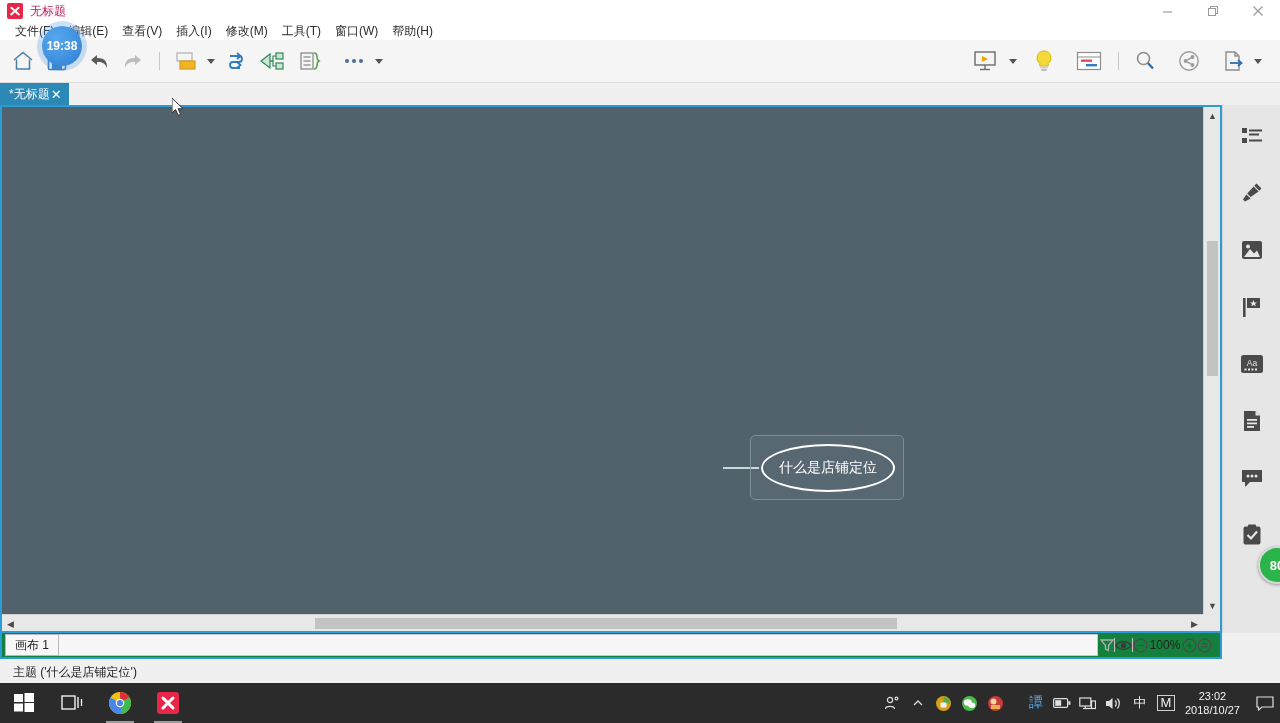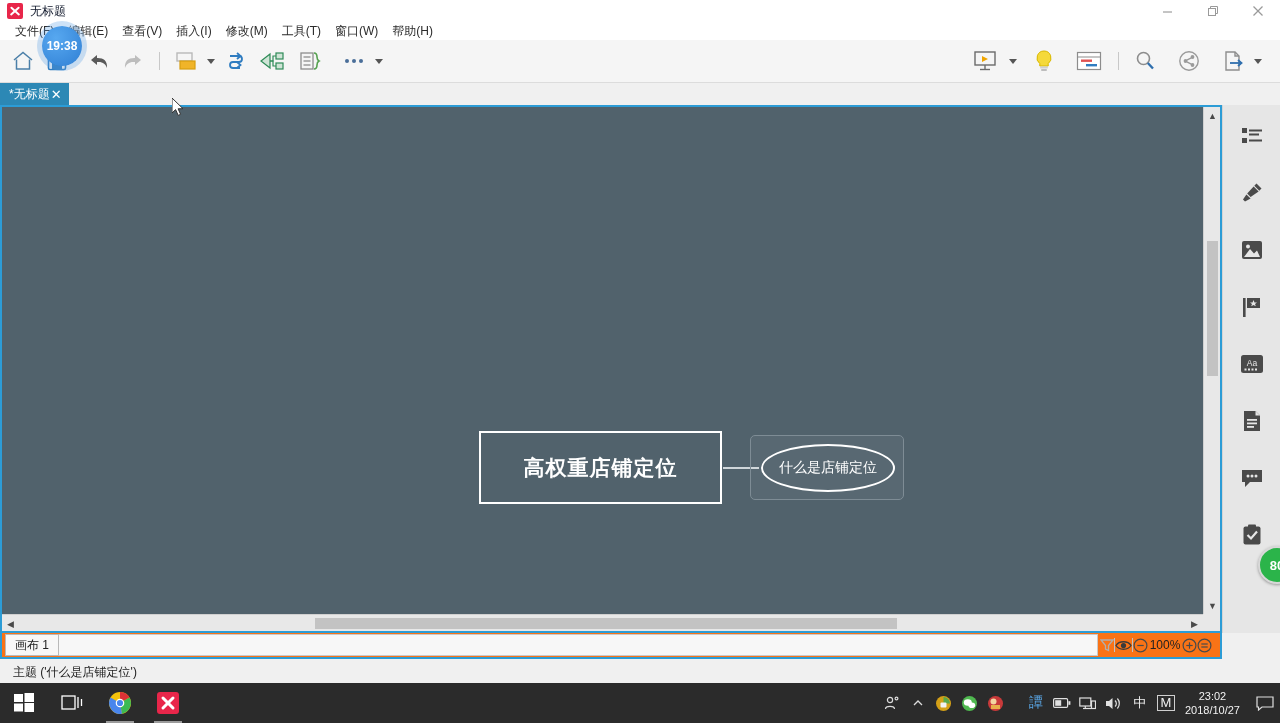--- a/index.html
+++ b/index.html
@@ -18,21 +18,21 @@
   .tb-appicon {
     width: 16px; height: 16px; margin-left: 7px; margin-right: 7px;
     background: #e8264a; border-radius: 2px; position: relative;
   }
   .tb-appicon::before, .tb-appicon::after {
     content: ""; position: absolute; left: 2px; top: 7px; width: 12px; height: 2.4px;
     background: #fff; border-radius: 1px;
   }
   .tb-appicon::before { transform: rotate(42deg); }
   .tb-appicon::after  { transform: rotate(-42deg); }
-  .tb-title { font-size: 12px; color: #0f172a; }
+  .tb-title { font-size: 12px; color: #be185d; }
   .tb-btns { margin-left: auto; display: flex; height: 22px; }
   .tb-btn {
     width: 45px; height: 22px; display: flex; align-items: center; justify-content: center;
     color: #888; font-size: 13px; line-height: 1;
   }
   .tb-btn svg { display: block; }
 
   
   .menubar {
     position: absolute; left: 0; top: 22px; width: 1280px; height: 18px;
@@ -137,21 +137,21 @@
     position: absolute; left: 1258px; top: 546px; width: 38px; height: 38px;
     border-radius: 50%; background: #2bb44a; border: 2px solid #d8d8d8;
     color: #fff; font-size: 13px; font-weight: bold;
     display: flex; align-items: center; justify-content: center;
     box-shadow: 0 1px 3px rgba(0,0,0,.35);
   }
 
   
   .sheetbar {
     position: absolute; left: 0; top: 633px; width: 1222px; height: 26px;
-    background: #f97316; border: 2px solid #2c9cd6; border-top: none;
+    background: #15803d; border: 2px solid #2c9cd6; border-top: none;
     display: flex; align-items: center;
   }
   .sheet-tab {
     height: 22px; margin-left: 3px; padding: 0 9px; background: #f7f7f7;
     border: 1px solid #b9b9b9; font-size: 12px; color: #222;
     display: flex; align-items: center;
   }
   .sheet-rest { flex: 1 1 auto; height: 22px; background: #f7f7f7; border: 1px solid #c9c9c9; border-left: none; margin-right: 2px; }
   .zoomgrp { display: flex; align-items: center; padding-right: 8px; color: #555; }
   .zoomgrp svg { display: block; }
@@ -399,23 +399,20 @@
 <div class="tabstrip">
   <div class="tab">
     <span>*无标题</span>
     <span class="tab-x">✕</span>
   </div>
 </div>
 
 <div class="editor">
 
   <div class="canvas">
-    <div class="node-root">
-      <span>高权重店铺定位</span>
-    </div>
     <div class="connector"></div>
     <div class="node-sel">
       <div class="node-ellipse">
         <span>什么是店铺定位</span>
       </div>
     </div>
   </div>
 
   <div class="vscroll">
     <div class="sb-arrow" style="top:0;">▲</div>

